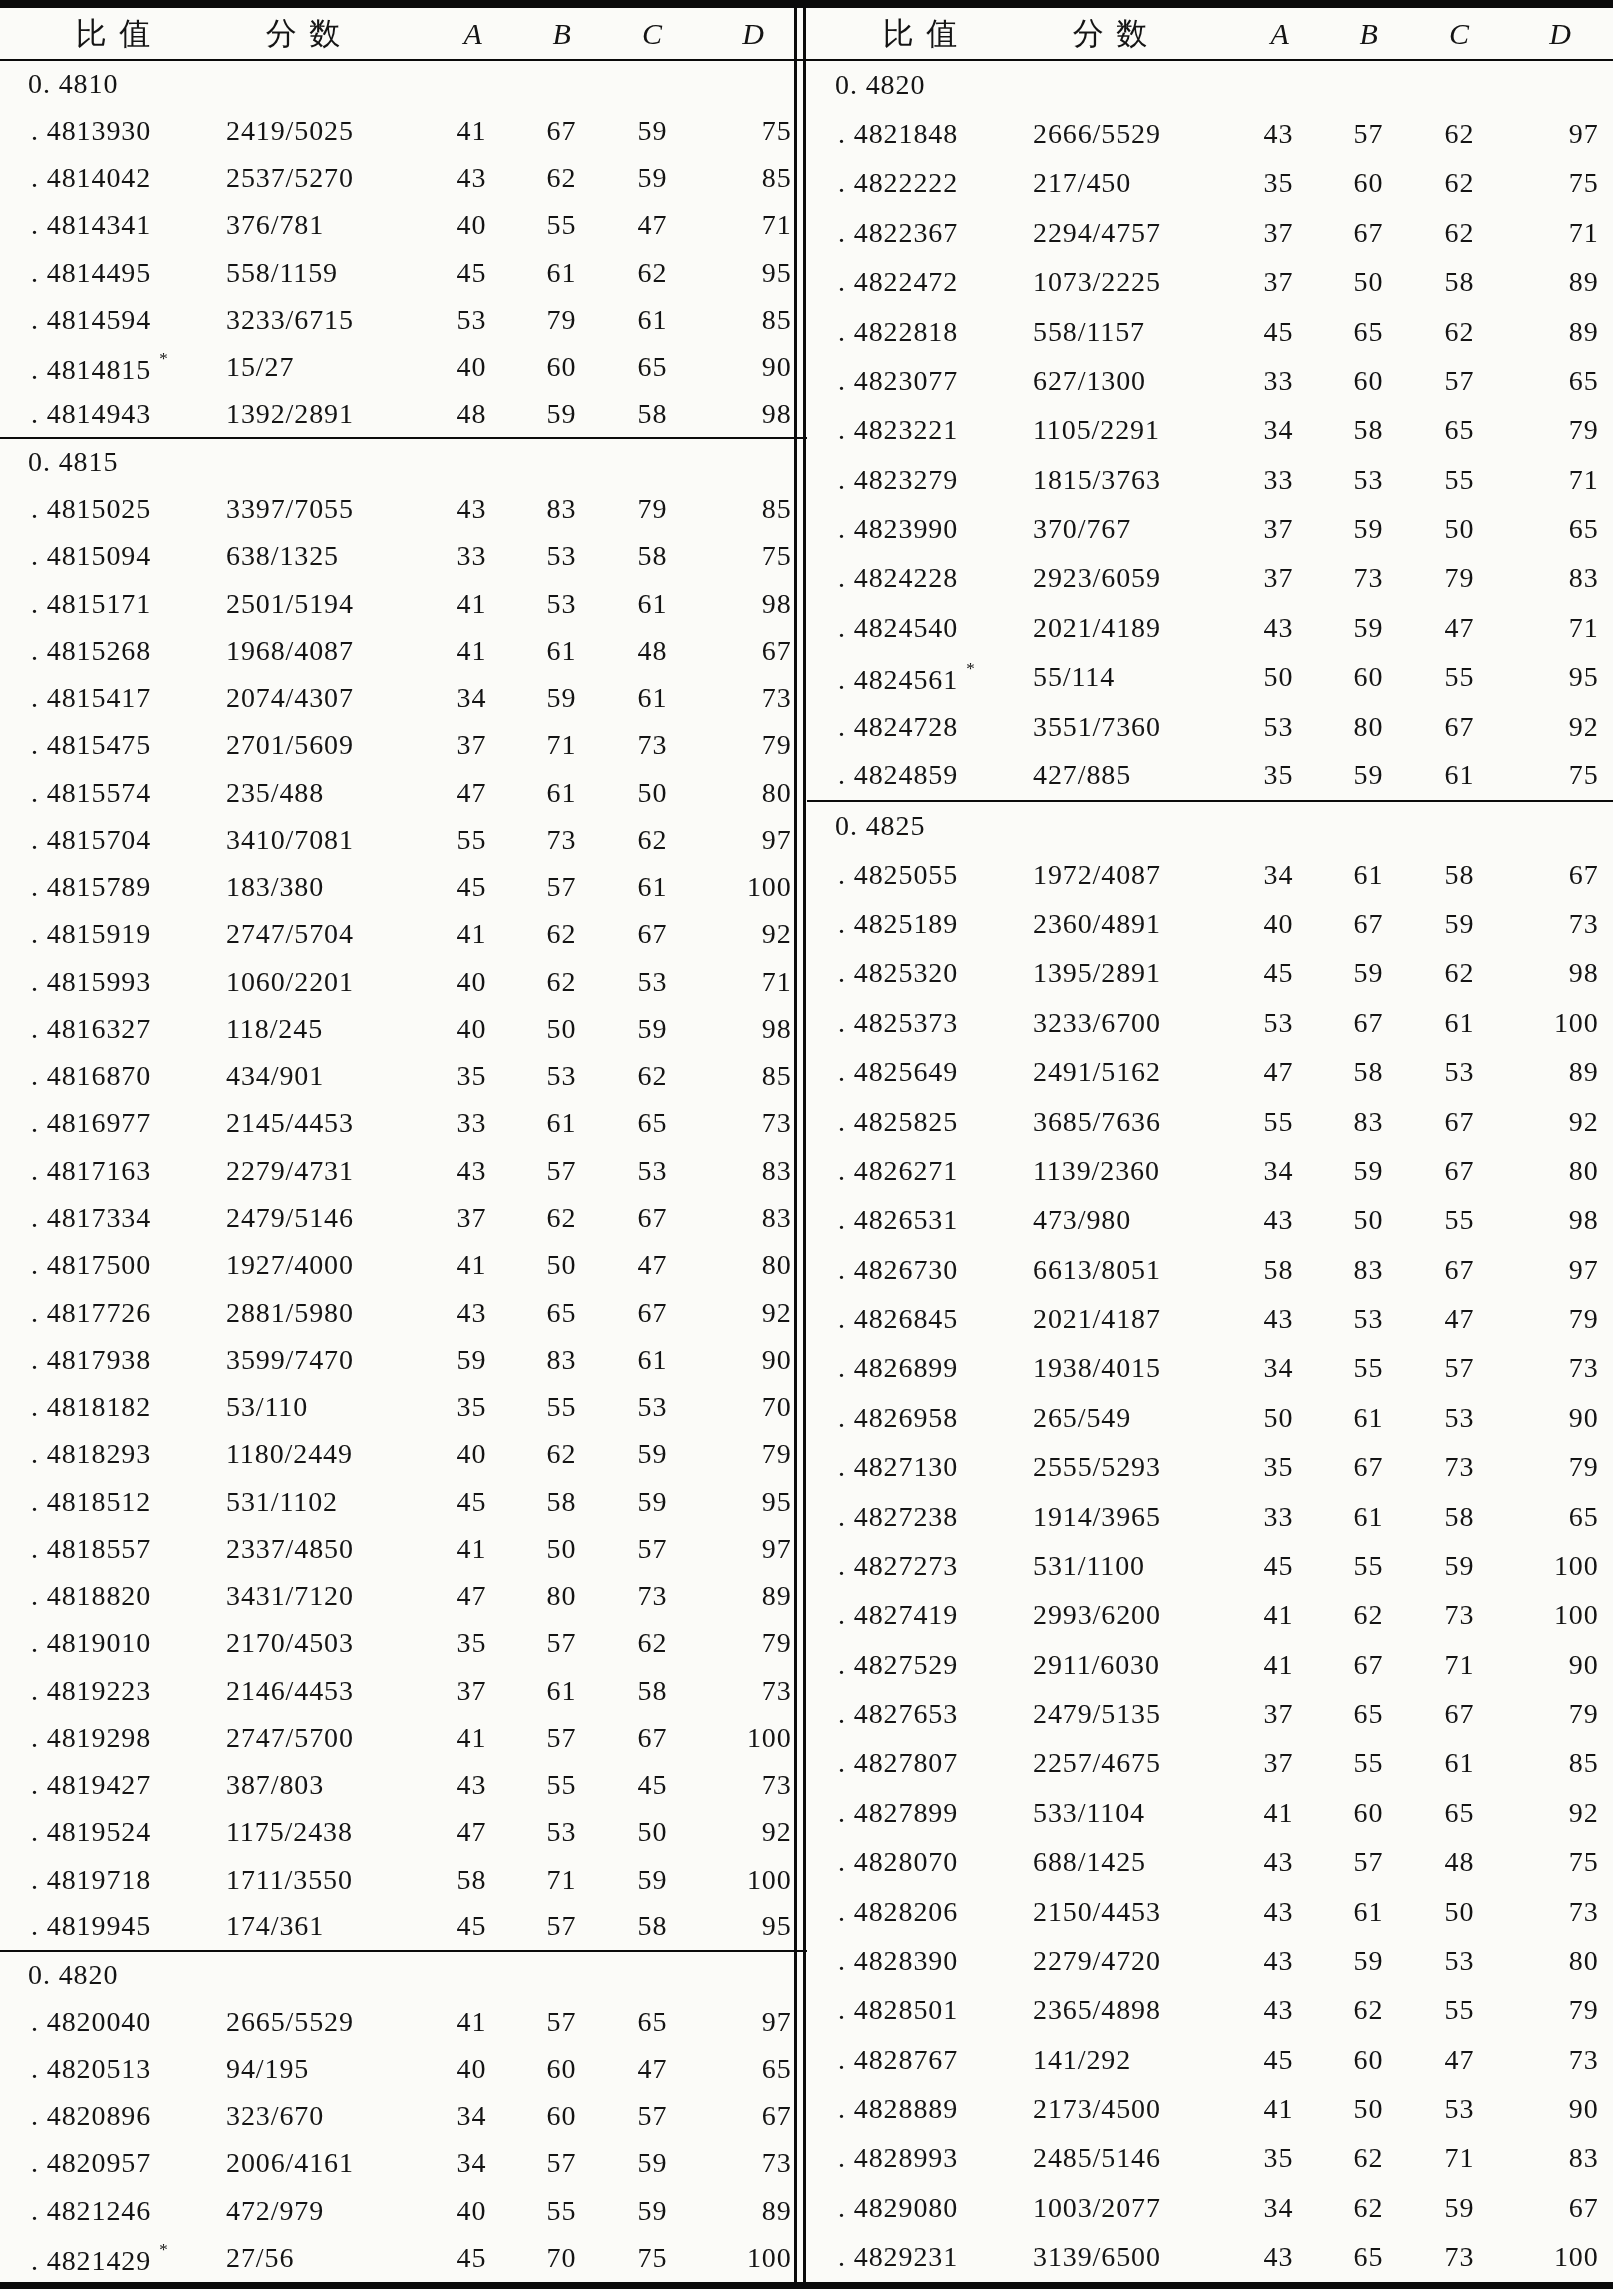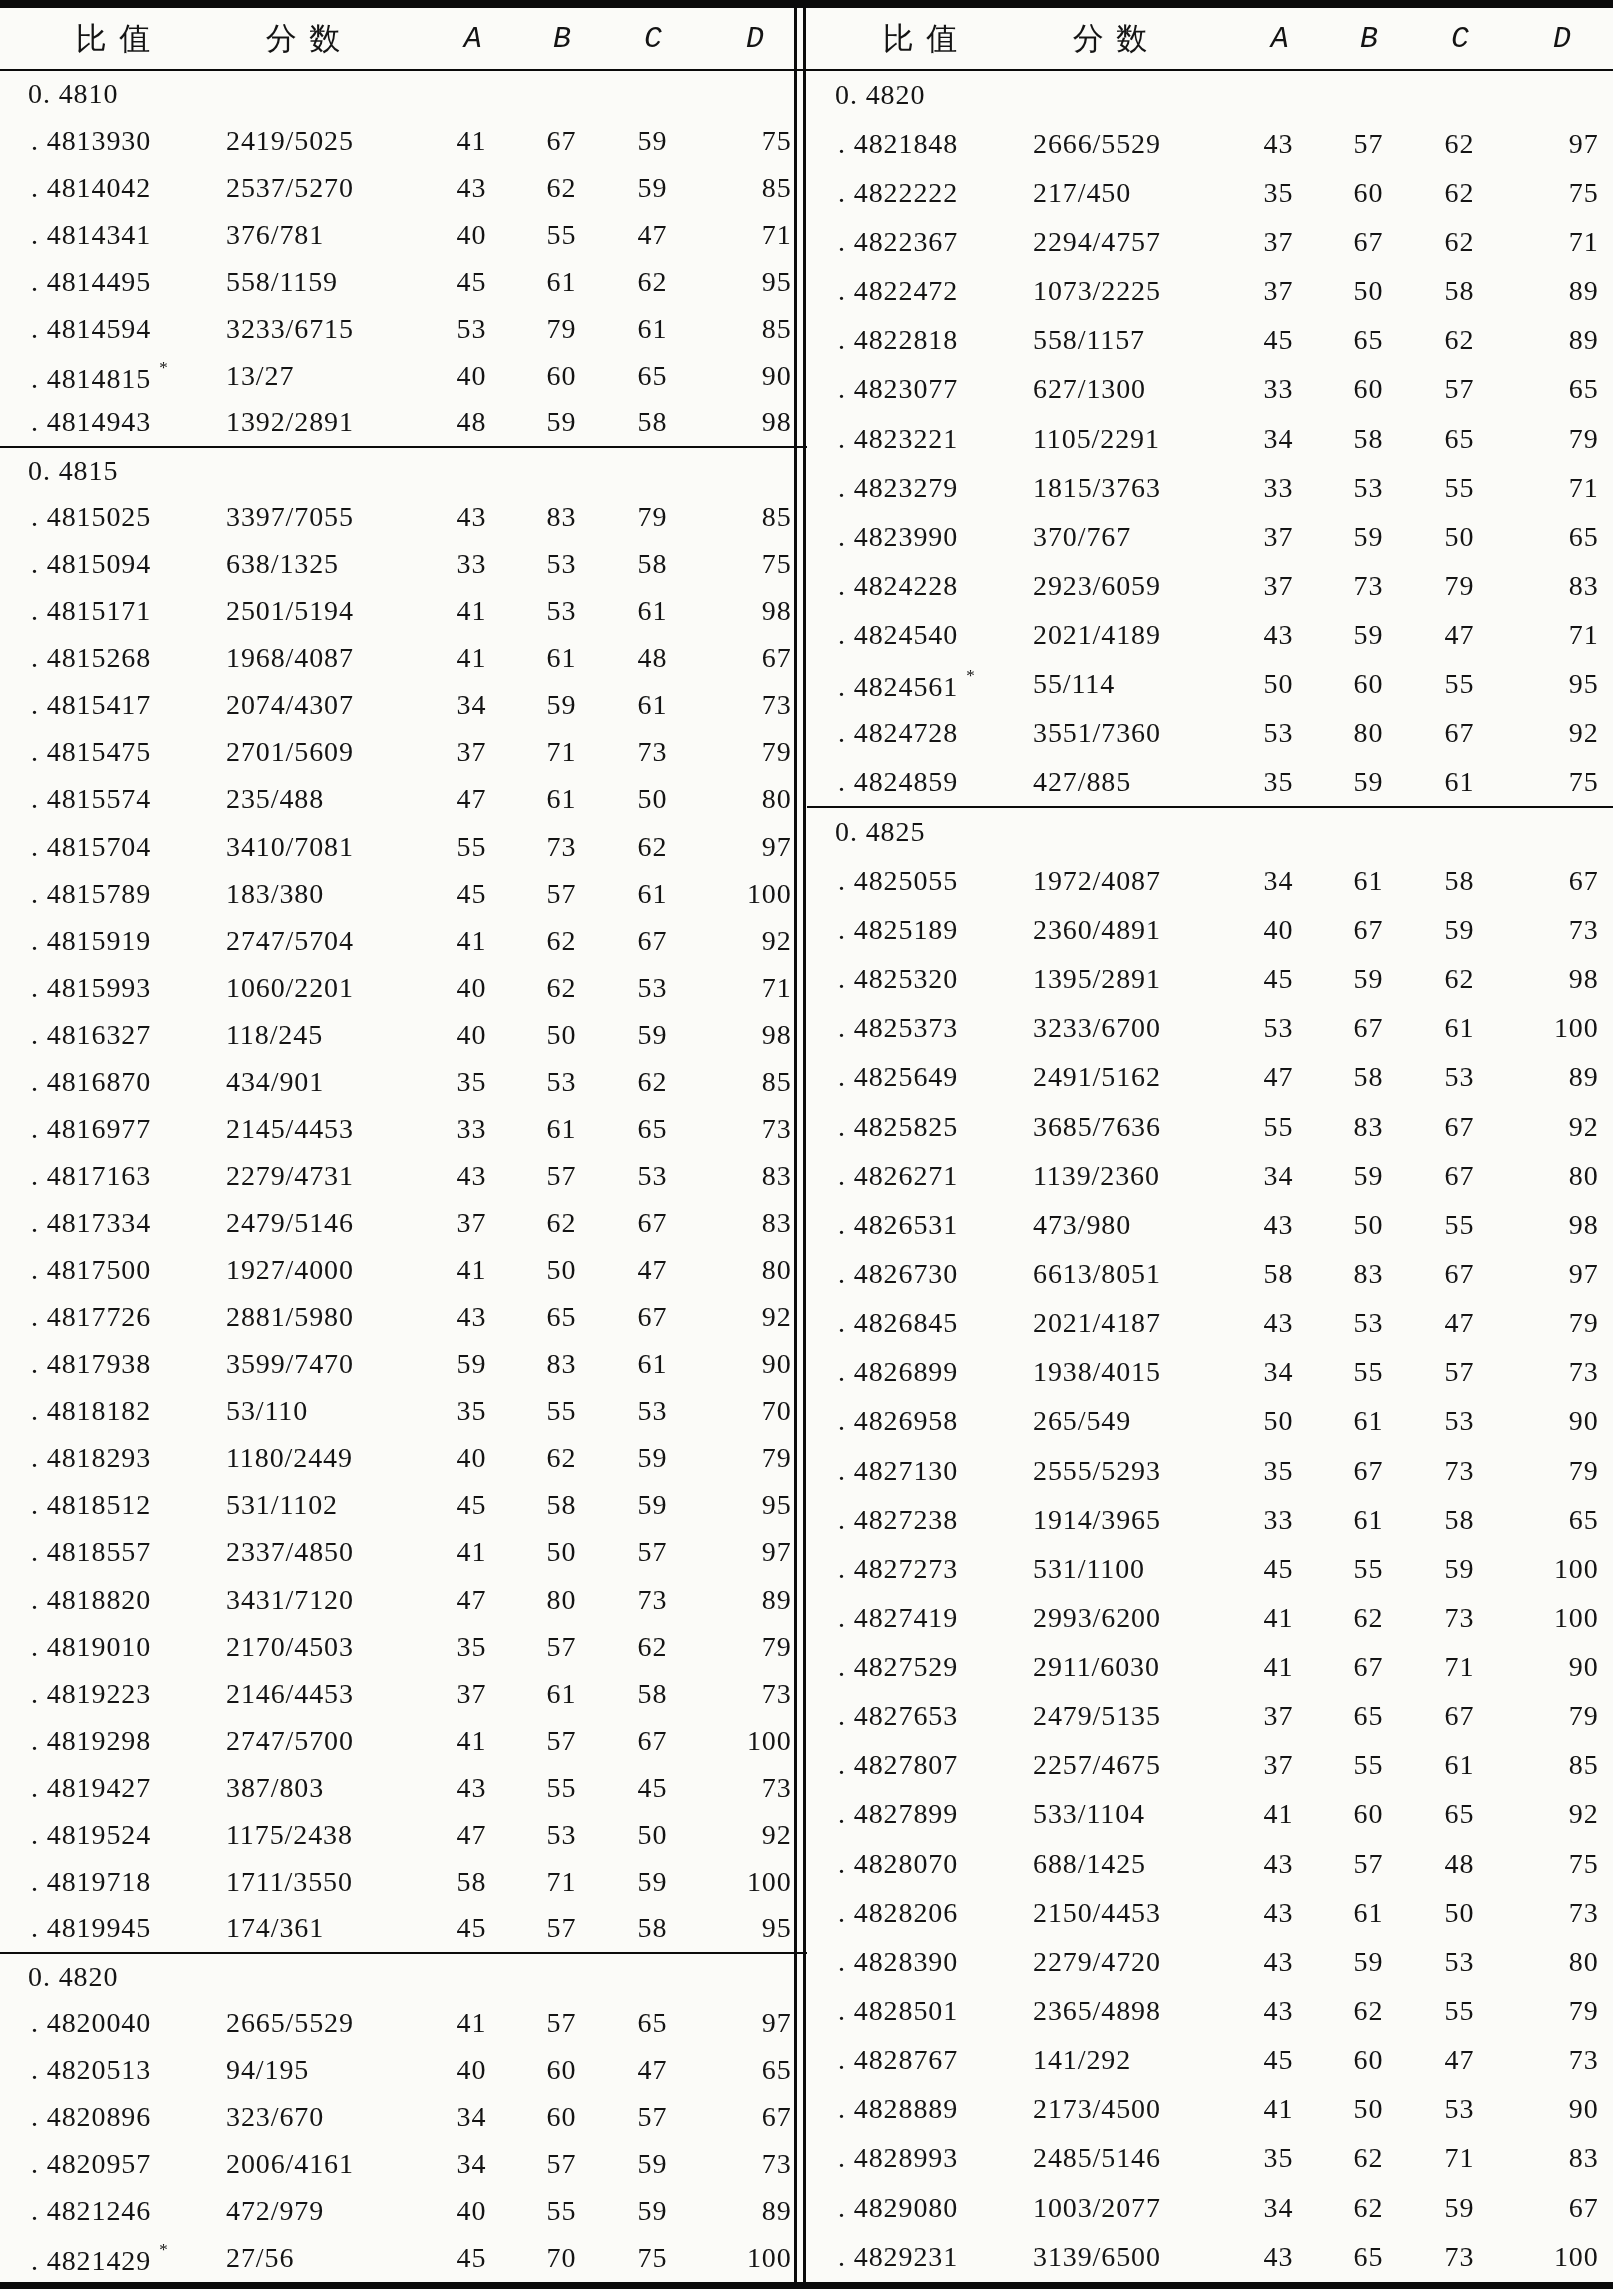--- a/index.html
+++ b/index.html
@@ -6,21 +6,21 @@
   .page{
     width:1614px;height:2290px;position:relative;box-sizing:border-box;
     background:#fbfbf8;
     border-top:8.1px solid #0b0b0b;border-bottom:8.1px solid #0b0b0b;
     font-family:"Liberation Serif","DejaVu Serif",serif;color:#141414;
     overflow:hidden;
   }
   .halves{display:flex;height:100%;}
   table{border-collapse:collapse;table-layout:fixed;width:807px;}
   th,td{padding:0;vertical-align:middle;white-space:nowrap;}
-  thead tr{height:62px;font-family:Liberation Mono, monospace;}
+  thead tr{height:52px;}
   tbody tr{height:47px;}
   thead th{border-bottom:2.7px solid #0b0b0b;font-weight:normal;}
   .h-cjk{font-size:31px;text-align:center;letter-spacing:12.7px;text-indent:12.7px;}
   .h-letter{font-style:italic;font-size:30px;text-align:right;}
   .h-a{padding-right:7.2px;}
   .h-b{padding-right:8.1px;}
   .h-c{padding-right:8.1px;}
   .h-d{padding-right:43px;}
   .ratio{font-size:28px;text-align:left;padding-left:31px;letter-spacing:0.9px;}
   .frac{font-size:28px;text-align:left;letter-spacing:0.9px;}
@@ -101,21 +101,21 @@
           <tr>
             <td class="ratio">. 4814594</td>
             <td class="frac">3233/6715</td>
             <td class="num col-a">53</td>
             <td class="num col-b">79</td>
             <td class="num col-c">61</td>
             <td class="num col-d">85</td>
           </tr>
           <tr>
             <td class="ratio">. 4814815<sup class="star">*</sup></td>
-            <td class="frac">13/27</td>
+            <td class="frac">15/27</td>
             <td class="num col-a">40</td>
             <td class="num col-b">60</td>
             <td class="num col-c">65</td>
             <td class="num col-d">90</td>
           </tr>
           <tr>
             <td class="ratio">. 4814943</td>
             <td class="frac">1392/2891</td>
             <td class="num col-a">48</td>
             <td class="num col-b">59</td>

